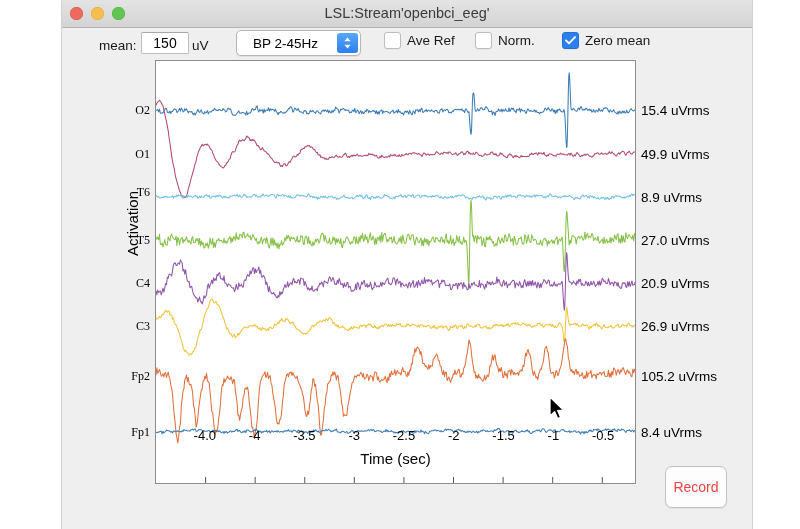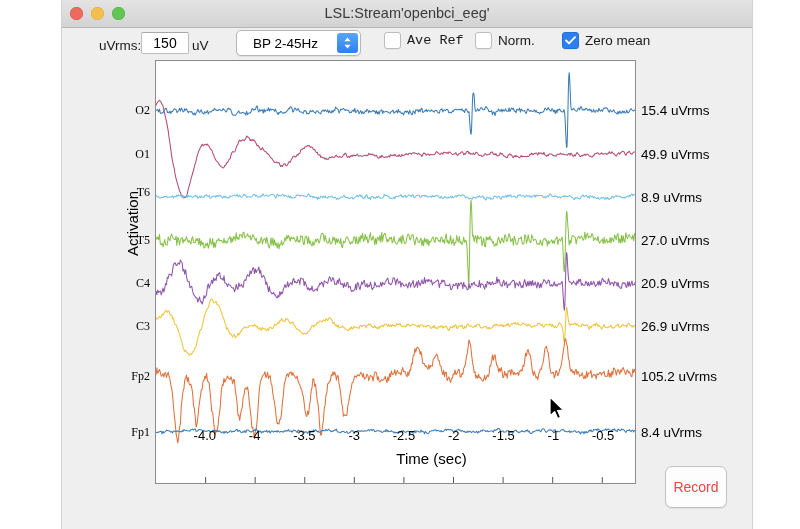--- a/index.html
+++ b/index.html
@@ -68,21 +68,21 @@
   .cbox{
     width:17px;height:17px;border-radius:3px;box-sizing:border-box;
     background:#fff;border:1px solid #bdbdbd;
     box-shadow:0 1px 0 rgba(0,0,0,.04);
     display:flex;align-items:center;justify-content:center;flex:none;
   }
   .cbox.on{background:#2d7ff0;border-color:#2470d8;}
   .cbox.on svg{display:block;}
   .cbox svg{display:none;}
   .cb-text{font-size:13.5px;color:#1a1a1a;white-space:nowrap;}
-  #cb-averef{left:322px;font-family:Liberation Mono, monospace;}
+  #cb-averef{left:322px;}
   #cb-norm{left:413px;}
   #cb-zeromean{left:500px;}
 
   
   .plotbox{
     position:absolute;left:93px;top:60px;width:481px;height:424px;
     background:#ffffff;
     border:1px solid #8c8c8c;box-sizing:border-box;
   }
   .plotsvg{position:absolute;left:0;top:0;width:100%;height:100%;display:block;}
@@ -102,21 +102,21 @@
     position:absolute;left:0;text-align:left;font-size:13.5px;color:#000;
     white-space:nowrap;line-height:1;
   }
 
   .xtick{
     position:absolute;top:428px;font-size:13px;color:#000;
     transform:translateX(-50%);white-space:nowrap;
   }
   .xlabel{
     position:absolute;left:93px;width:481px;top:450px;text-align:center;
-    font-size:15px;color:#000;padding-left:36px;
+    font-size:15px;color:#000;
   }
 
   
   .record{
     position:absolute;left:603px;top:466px;width:62px;height:42px;
     background:#fdfdfd;border:1px solid #c2c2c2;border-radius:7px;
     box-shadow:0 1px 1px rgba(0,0,0,.06);
     font-size:14px;color:#ef4444;display:flex;align-items:center;justify-content:center;
     cursor:default;box-sizing:border-box;
   }
@@ -134,21 +134,21 @@
     <div class="titlebar">
       <div class="lights">
         <div class="light red"></div>
         <div class="light yellow"></div>
         <div class="light green"></div>
       </div>
       <div class="wtitle">LSL:Stream'openbci_eeg'</div>
     </div>
 
     <div class="toolbar">
-      <div class="tb-label" id="scale-label">uVrms:</div>
+      <div class="tb-label" id="scale-label">mean:</div>
 
       <input class="scale-input" id="scale-input" value="150" style="">
 
       <div class="tb-label" id="uv-label">uV</div>
 
       <div class="popup">
         <div class="pv">BP 2-45Hz</div>
         <div class="parrow">
           <svg width="11" height="14" viewBox="0 0 11 14">
             <path d="M5.5 1.6 L8.6 5.3 L2.4 5.3 Z" fill="#ffffff"></path>

